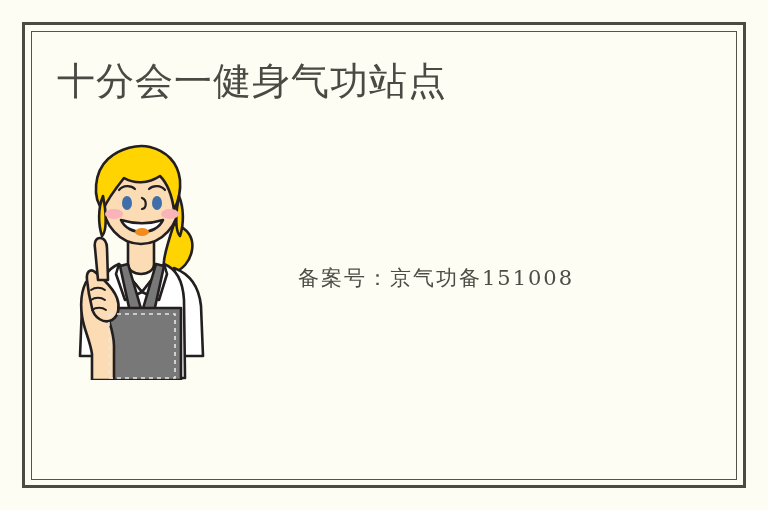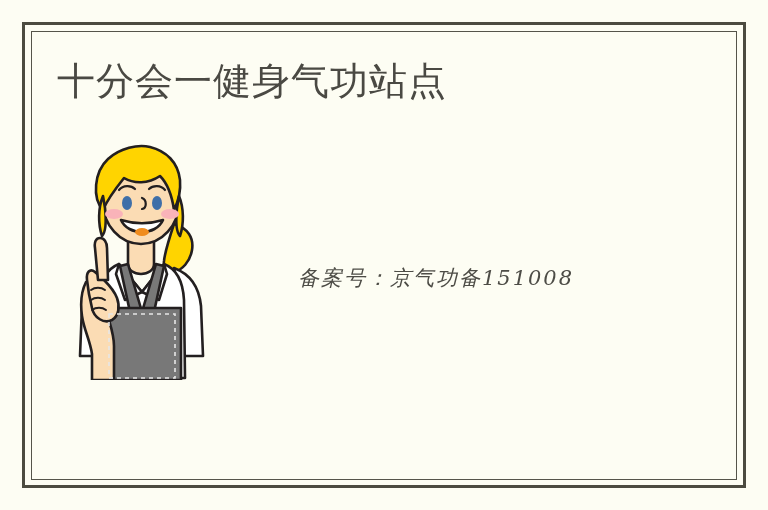--- a/index.html
+++ b/index.html
@@ -76,21 +76,21 @@
     top: 160px;
     width: 456px;
     text-align: center;
     font-family: "DejaVu Serif", "Liberation Serif", serif;
     font-size: 21px;
     line-height: 47.5px;
     color: #4d4c46;
     letter-spacing: 2px;
     white-space: pre;
   }
-  .info-line { display: block; font-style: italic; }
+  .info-line { display: block; }
 </style>
 </head>
 <body>
 
 <div id="card">
 
   <div class="frame-outer"></div>
   <div class="frame-inner"></div>
 
   <div id="title">十分会一健身气功站点</div>

